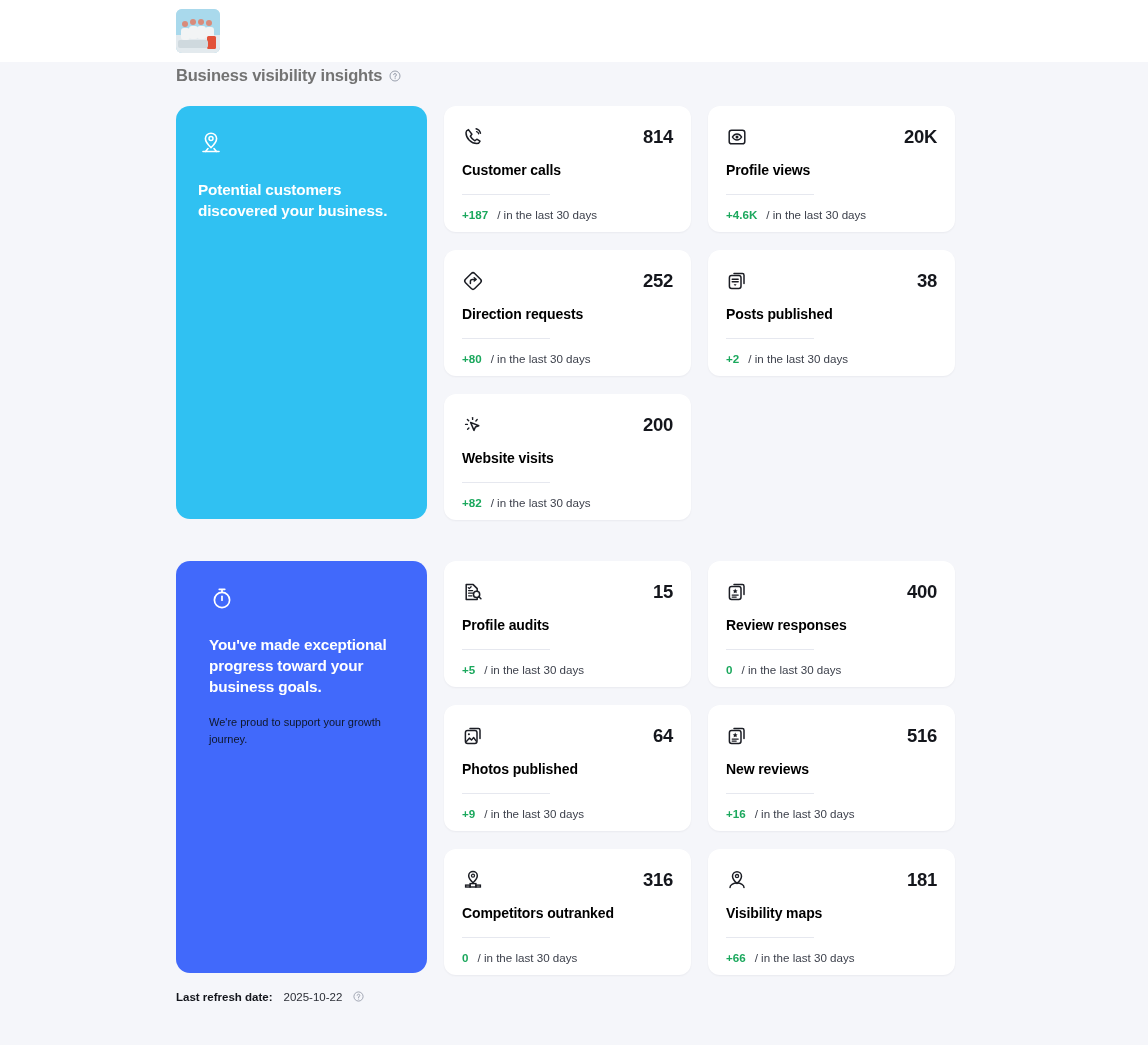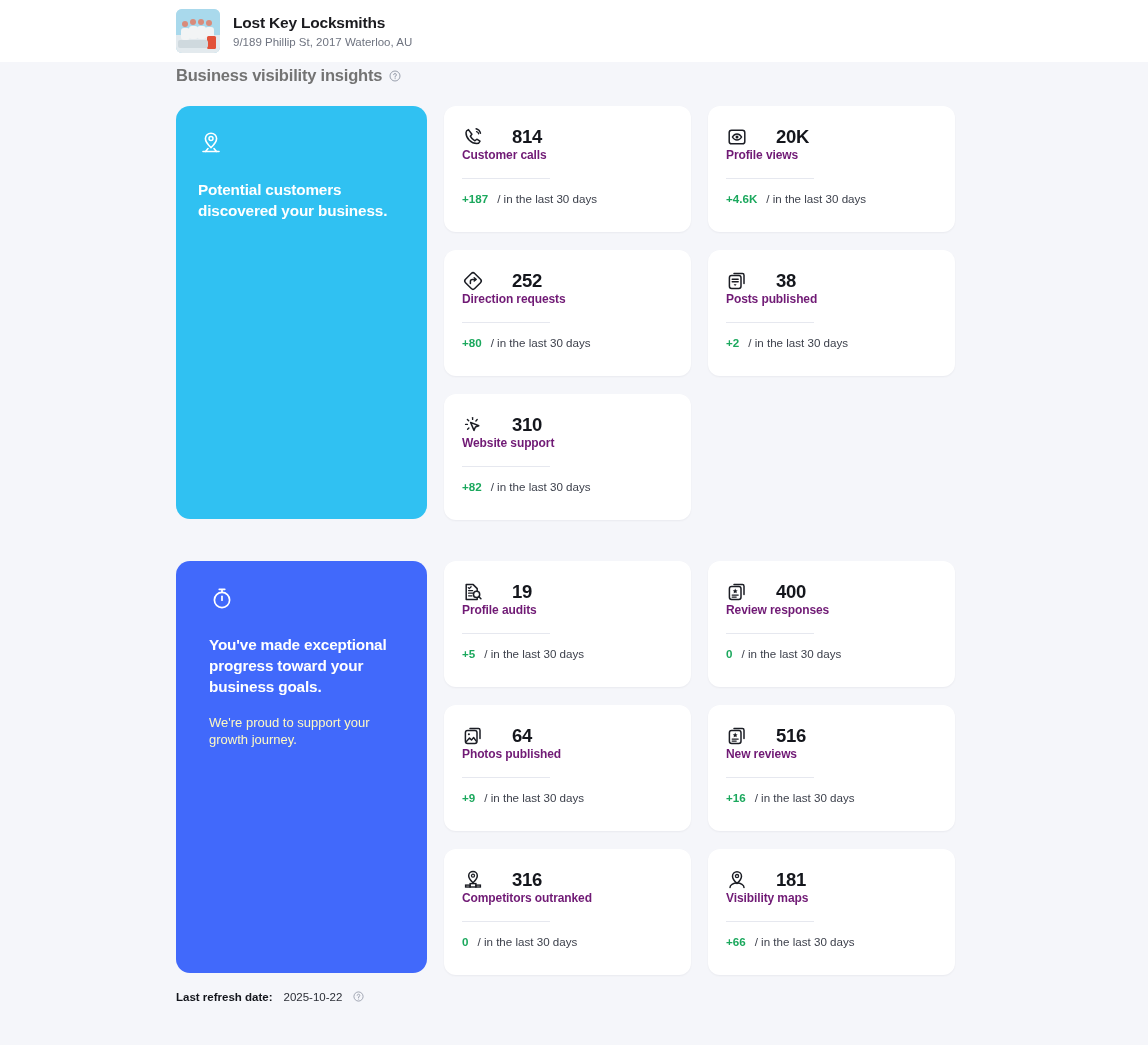--- a/index.html
+++ b/index.html
@@ -89,49 +89,50 @@
   .panel.blue  { left: 176px; top: 499px; height: 412px; background: #4169fb; padding-left: 33px; }
   .panel-icon { width: 26px; height: 26px; margin-bottom: 23px; }
   .panel-icon svg { display: block; }
   .panel-title {
     font-size: 15.3px;
     font-weight: bold;
     line-height: 21px;
     letter-spacing: -0.15px;
   }
   .panel-sub {
-    font-size: 13px;
+    font-size: 11px;
     line-height: 17px;
     margin-top: 17px;
-    color: #fef9c3;
+    color: #0f172a;
   }
 
   
   .card {
     position: absolute;
     width: 247px;
     height: 126px;
     background: #ffffff;
     border-radius: 12px;
     padding: 20px 18px 0 18px;
     box-shadow: 0 1px 2px rgba(20,22,40,.05);
   }
-  .card-top { display: flex; align-items: center; gap: 28px; }
+  .card-top { display: flex; align-items: center; gap: 4px; justify-content: space-between; }
   .card-ico { width: 22px; height: 22px; flex: 0 0 auto; }
   .card-ico svg { display: block; }
   .card-value {
     font-size: 18.5px;
     font-weight: bold;
     color: #14161c;
     letter-spacing: -0.3px;
   }
   .card-label {
-    font-size: 12px;
+    font-size: 14px;
     font-weight: bold;
-    color: #701a75;
+    color: #000000;
+    margin-top: 14px;
     letter-spacing: -0.1px;
   }
   .card-rule {
     width: 88px;
     height: 1px;
     background: #e6e8ef;
     margin-top: 16px;
   }
   .card-delta {
     margin-top: 13px;
@@ -174,24 +175,20 @@
         <g fill="#f2f4f5">
           <rect x="5" y="19" width="9" height="12" rx="3"></rect>
           <rect x="13" y="17" width="9" height="13" rx="3"></rect>
           <rect x="21" y="17" width="9" height="13" rx="3"></rect>
           <rect x="29" y="18" width="9" height="12" rx="3"></rect>
         </g>
         <rect x="31" y="27" width="9" height="13" rx="1.5" fill="#e2523a"></rect>
         <rect x="2" y="31" width="30" height="8" rx="2" fill="#cfd9de"></rect>
       </svg>
     </div>
-    <div class="hdr-text">
-      <div class="biz-name">Lost Key Locksmiths</div>
-      <div class="biz-addr">9/189 Phillip St, 2017 Waterloo, AU</div>
-    </div>
   </div>
 
   <div class="canvas">
 
     <div class="section-title-row">
       <div class="section-title">Business visibility insights</div>
       <span class="info-icon">
         <svg width="12" height="12" viewBox="0 0 12 12" xmlns="http://www.w3.org/2000/svg">
           <circle cx="6" cy="6" r="5" fill="none" stroke="#9aa0ad" stroke-width="1"></circle>
           <path d="M4.6 4.7a1.4 1.4 0 1 1 1.5 1.6v.9" fill="none" stroke="#9aa0ad" stroke-width="1" stroke-linecap="round"></path>
@@ -308,42 +305,42 @@
             <path d="M8.6 8.4l8.2 3.4-3.4 1.2-1.4 3.4z" fill="none" stroke="#1b1d24" stroke-width="1.5" stroke-linejoin="round"></path>
             <g stroke="#1b1d24" stroke-width="1.4" stroke-linecap="round">
               <path d="M10.6 3.6v1.8"></path>
                 <path d="M5.4 5.4l1.3 1.3"></path>
               <path d="M3.6 10.4h1.8"></path>
                 <path d="M15.2 5.6l-1.3 1.3"></path>
               <path d="M5.6 15.2l1.3-1.3"></path>
             </g>
           </svg>
         </span>
-        <span class="card-value">310</span>
-      </div>
-      <div class="card-label">Website support</div>
+        <span class="card-value">200</span>
+      </div>
+      <div class="card-label">Website visits</div>
       <div class="card-rule"></div>
       <div class="card-delta">
         <span class="delta-num">+82</span>
         <span class="delta-txt">/ in the last 30 days</span>
       </div>
     </div>
 
     <div class="card" style="left:444px; top:499px;">
       <div class="card-top">
         <span class="card-ico">
           <svg width="22" height="22" viewBox="0 0 22 22" xmlns="http://www.w3.org/2000/svg">
             <path d="M4.2 3.6h7l4 4v10.8H4.2z" fill="none" stroke="#1b1d24" stroke-width="1.5" stroke-linejoin="round"></path>
             <path d="M6.6 9.6h4M6.6 12.2h5M6.6 14.8h3.4" fill="none" stroke="#1b1d24" stroke-width="1.3" stroke-linecap="round"></path>
             <path d="M6.3 6.6l1 1 1.8-1.9" fill="none" stroke="#1b1d24" stroke-width="1.3" stroke-linecap="round" stroke-linejoin="round"></path>
             <circle cx="14.6" cy="13.4" r="3.1" fill="#fff" stroke="#1b1d24" stroke-width="1.5"></circle>
             <path d="M16.9 15.7l2 2" fill="none" stroke="#1b1d24" stroke-width="1.6" stroke-linecap="round"></path>
           </svg>
         </span>
-        <span class="card-value">19</span>
+        <span class="card-value">15</span>
       </div>
       <div class="card-label">Profile audits</div>
       <div class="card-rule"></div>
       <div class="card-delta">
         <span class="delta-num">+5</span>
         <span class="delta-txt">/ in the last 30 days</span>
       </div>
     </div>
 
     <div class="card" style="left:708px; top:499px;">

